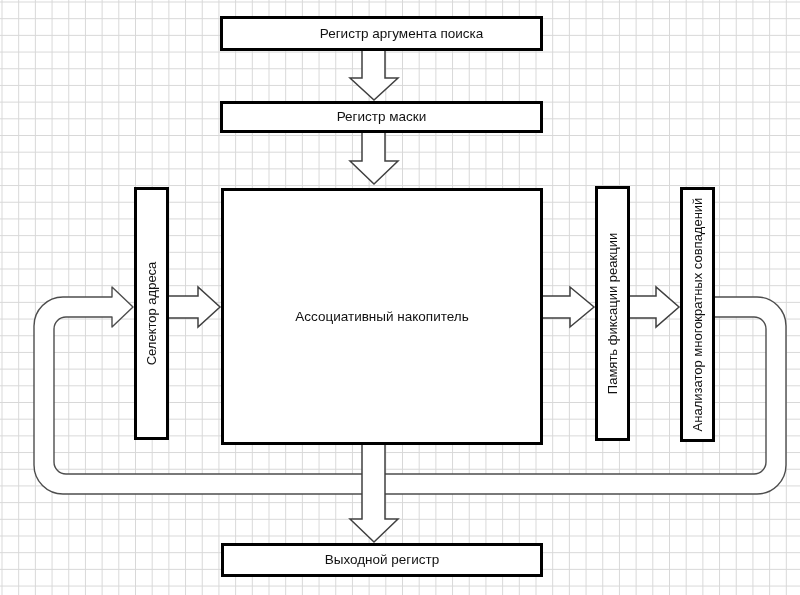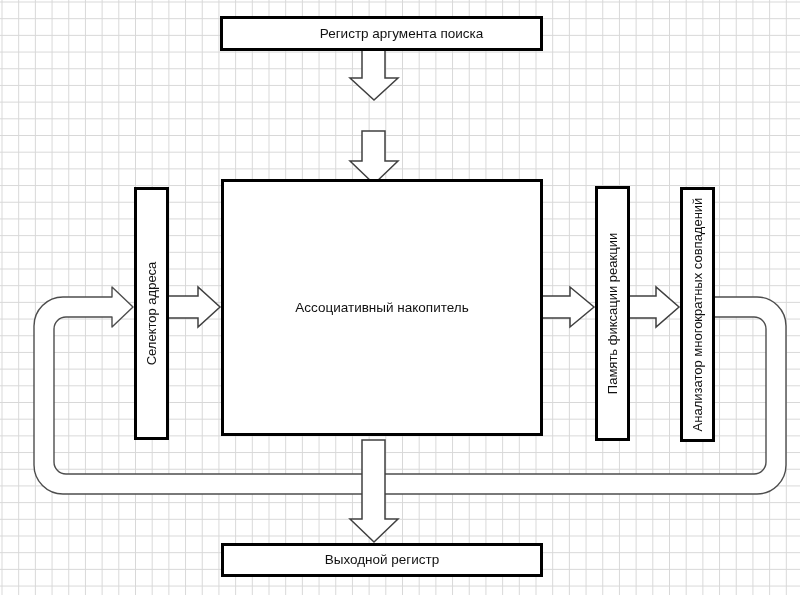--- a/index.html
+++ b/index.html
@@ -25,21 +25,21 @@
     border:3px solid #000000;
     display:flex;align-items:center;justify-content:center;
     color:#111111;
     font-size:13.5px;
     line-height:1;
   }
   .hlabel{white-space:nowrap;}
   .vlabel{transform:rotate(-90deg);white-space:nowrap;font-size:13px;}
   #b-search  {left:220px;top:16px; width:323px;height:35px;padding-left:40px;}
   #b-mask    {left:220px;top:101px;width:323px;height:32px;}
-  #b-assoc   {left:221px;top:179px;width:322px;height:257px;align-items:center;}
+  #b-assoc   {left:221px;top:188px;width:322px;height:257px;align-items:center;}
   #b-selector{left:134px;top:187px;width:35px; height:253px;}
   #b-memory  {left:595px;top:186px;width:35px; height:255px;}
   #b-analyzer{left:680px;top:187px;width:35px; height:255px;}
   #b-output  {left:221px;top:543px;width:322px;height:34px;text-align:right;}
   .arrow{fill:#ffffff;stroke:#404040;stroke-width:1.5;stroke-linejoin:miter;}
   .pipe {fill:#ffffff;stroke:#4d4d4d;stroke-width:1.4;stroke-linejoin:round;}
 </style>
 </head>
 <body>
 
@@ -62,20 +62,23 @@
 
     <path class="arrow" d="M541,296 H570 V287 L594,307 L570,327 V318 H541 Z"></path>
 
     <path class="arrow" d="M628,296 H656 V287 L679,307 L656,327 V318 H628 Z"></path>
   </svg>
 
   <div class="block" id="b-search">
     <span class="hlabel">Регистр аргумента поиска</span>
   </div>
 
+  <div class="block" id="b-mask">
+    <span class="hlabel">Регистр маски</span>
+  </div>
 
   <div class="block" id="b-selector">
     <span class="vlabel">Селектор адреса</span>
   </div>
 
   <div class="block" id="b-assoc">
     <span class="hlabel">Ассоциативный накопитель</span>
   </div>
 
   <div class="block" id="b-memory">

